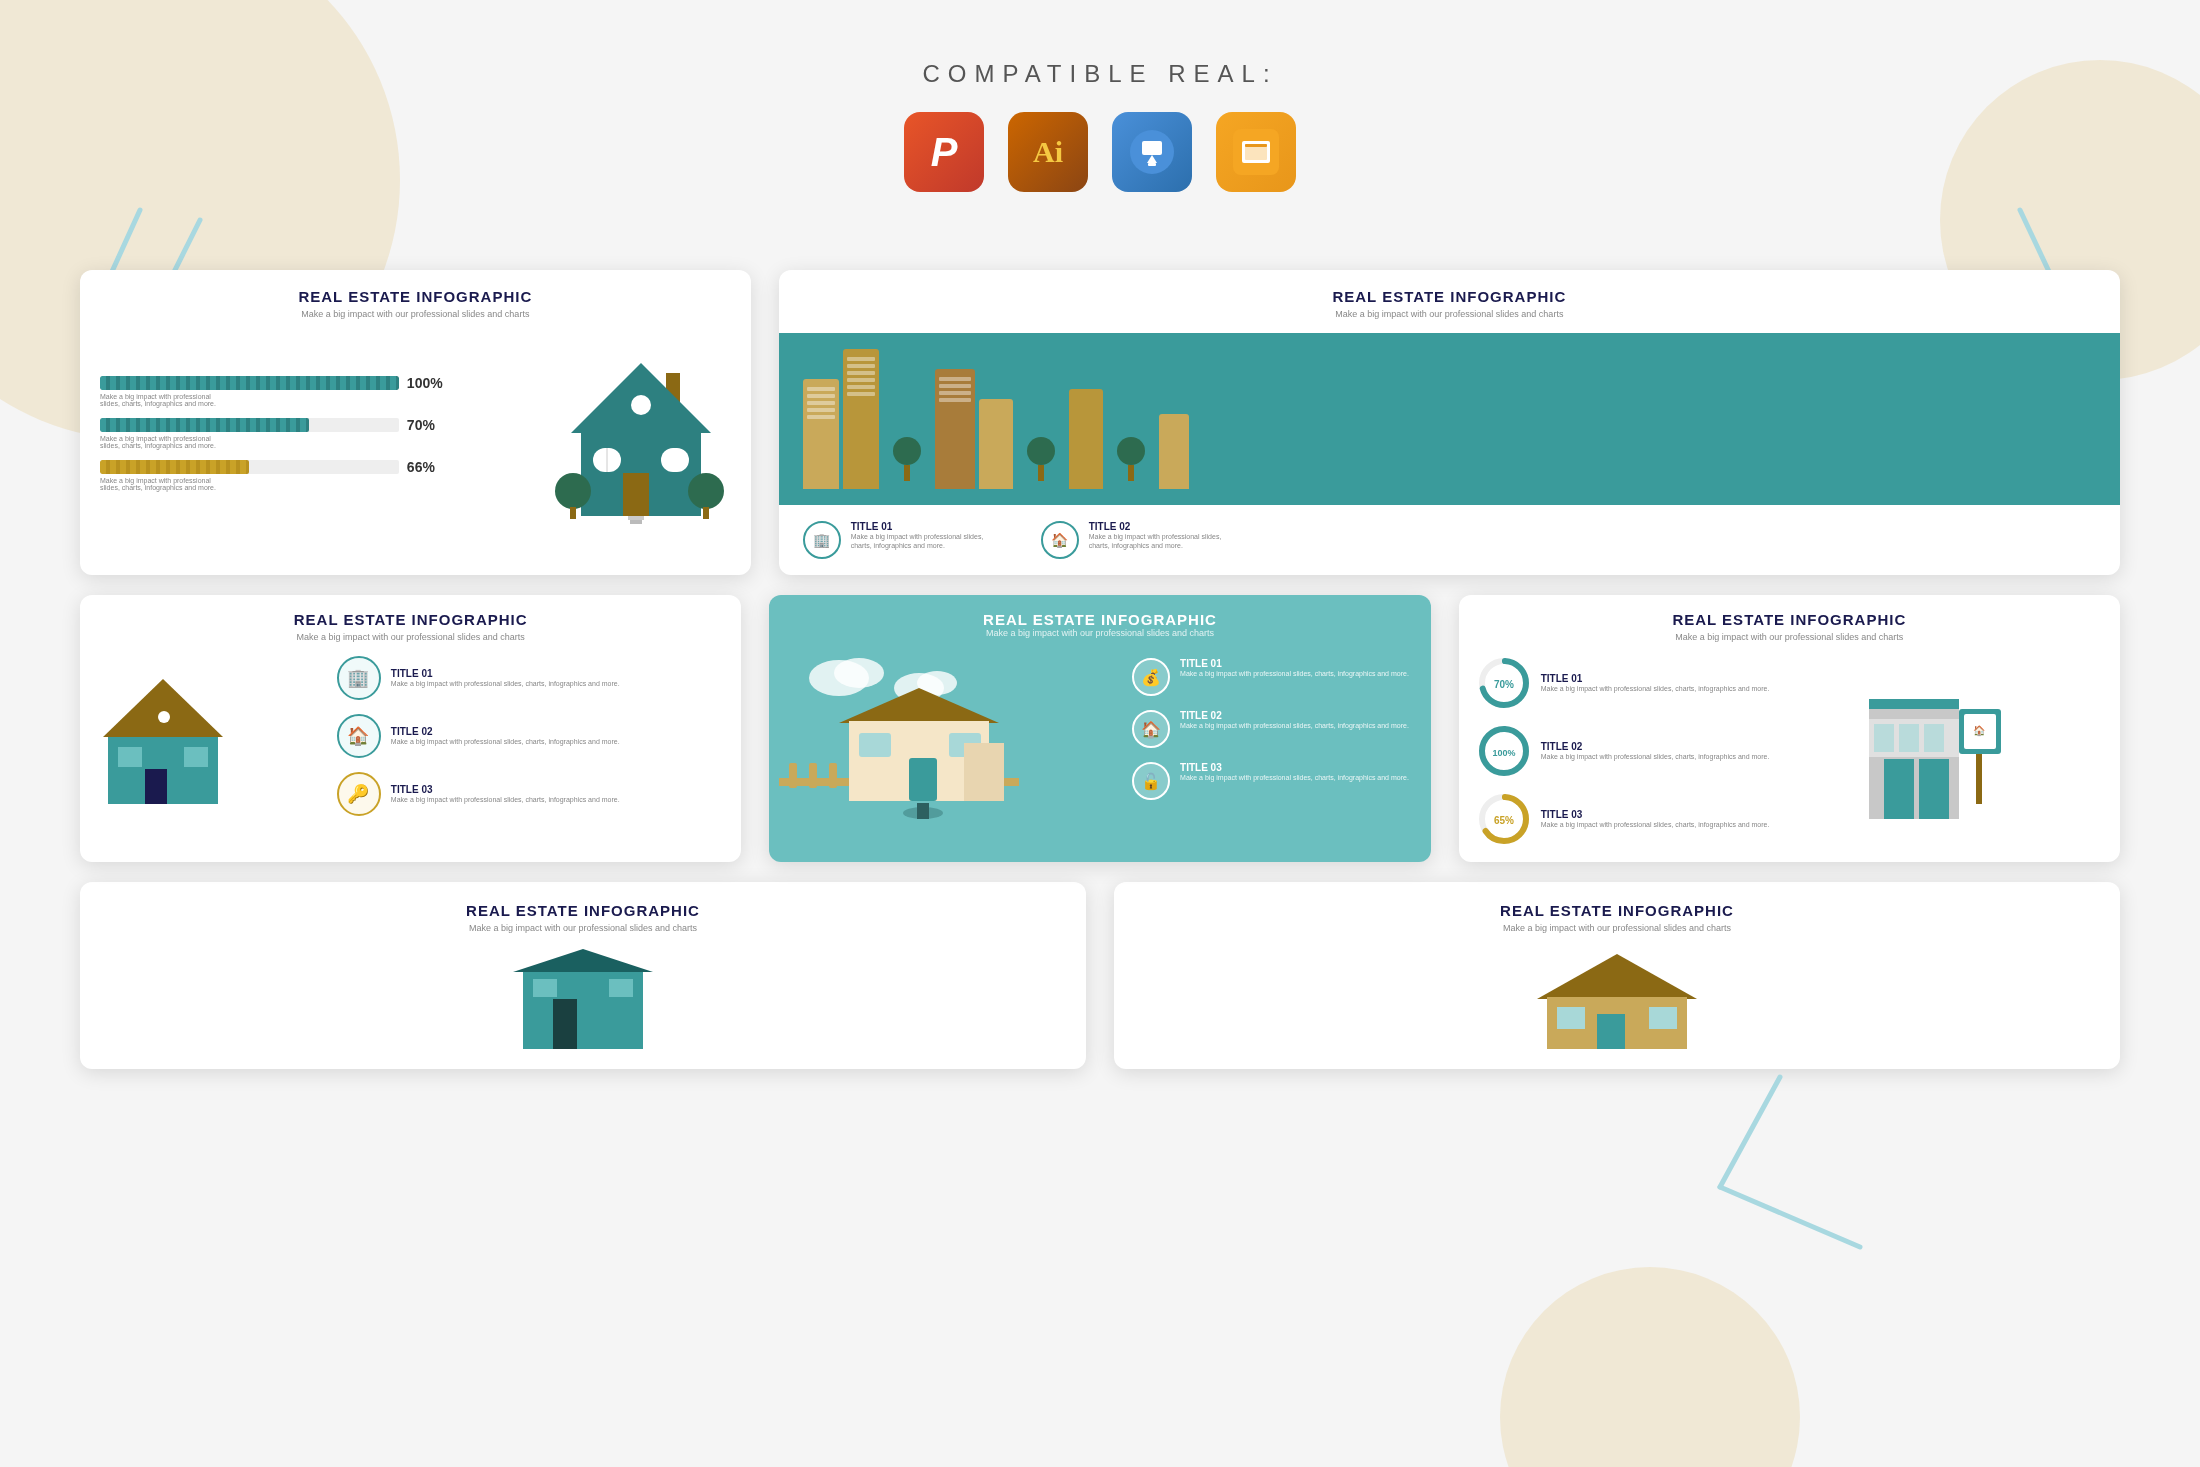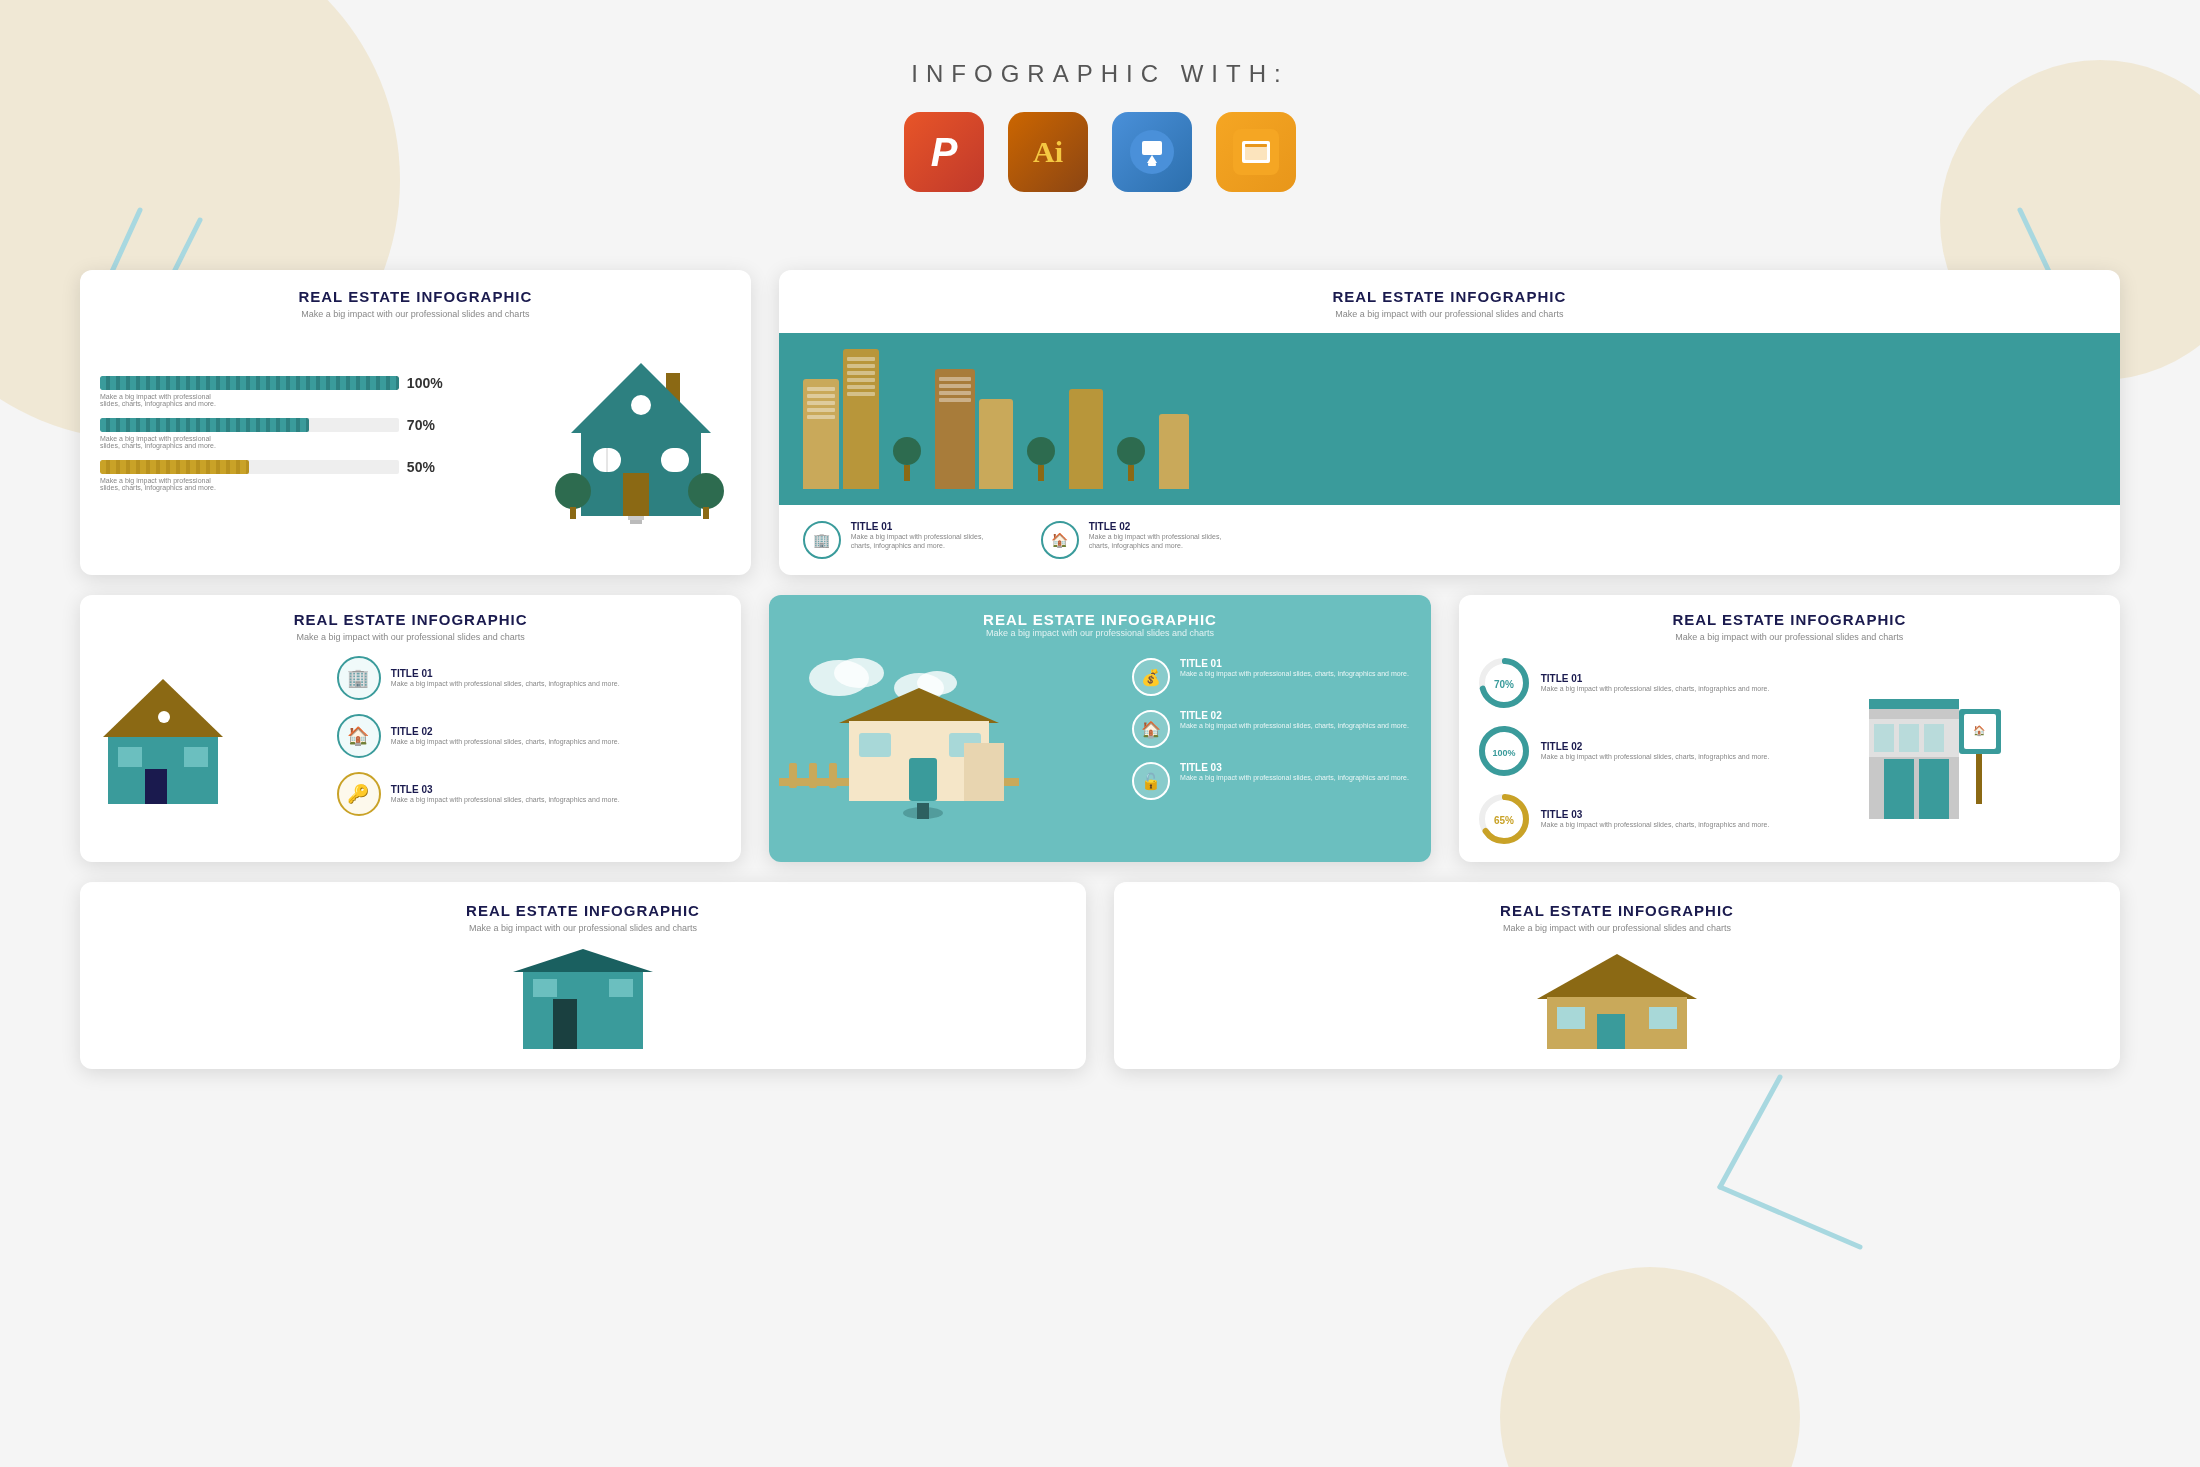--- a/index.html
+++ b/index.html
@@ -364,21 +364,21 @@
     <line x1="80" y1="10" x2="160" y2="180" stroke="#a8d8e0" stroke-width="5" stroke-linecap="round"></line>
     <line x1="160" y1="180" x2="40" y2="260" stroke="#a8d8e0" stroke-width="5" stroke-linecap="round"></line>
   </svg>
 
   <svg class="bg-lines-bottom-right" width="200" height="200">
     <line x1="80" y1="10" x2="20" y2="120" stroke="#a8d8e0" stroke-width="5" stroke-linecap="round"></line>
     <line x1="20" y1="120" x2="160" y2="180" stroke="#a8d8e0" stroke-width="5" stroke-linecap="round"></line>
   </svg>
 
   <div class="header">
-    <div class="header-subtitle">INFOGRAPHIC WITH:</div>
+    <div class="header-subtitle">COMPATIBLE REAL:</div>
     <div class="compat-icons">
       <div class="compat-icon icon-ppt">
         <span style="font-size:40px; font-weight:900; font-style:italic; color:white; font-family:Arial;">P</span>
       </div>
       <div class="compat-icon icon-ai">
         <span class="ai-text">Ai</span>
       </div>
       <div class="compat-icon icon-keynote">
         <svg width="46" height="46" viewBox="0 0 46 46">
           <circle cx="23" cy="23" r="22" fill="#4a90d9"></circle>
@@ -425,21 +425,21 @@
                 <span class="progress-label">70%</span>
               </div>
               <div class="progress-text">Make a big impact with professional<br>slides, charts, infographics and more.</div>
             </div>
 
             <div>
               <div class="progress-row">
                 <div class="progress-bar-bg">
                   <div class="progress-bar-fill progress-yellow" style="width:50%;"></div>
                 </div>
-                <span class="progress-label">50%</span>
+                <span class="progress-label">66%</span>
               </div>
               <div class="progress-text">Make a big impact with professional<br>slides, charts, infographics and more.</div>
             </div>
           </div>
 
           <div class="house-illus">
             <svg width="180" height="200" viewBox="0 0 180 200">
 
               <rect x="115" y="40" width="14" height="30" fill="#8b6914"></rect>
 

